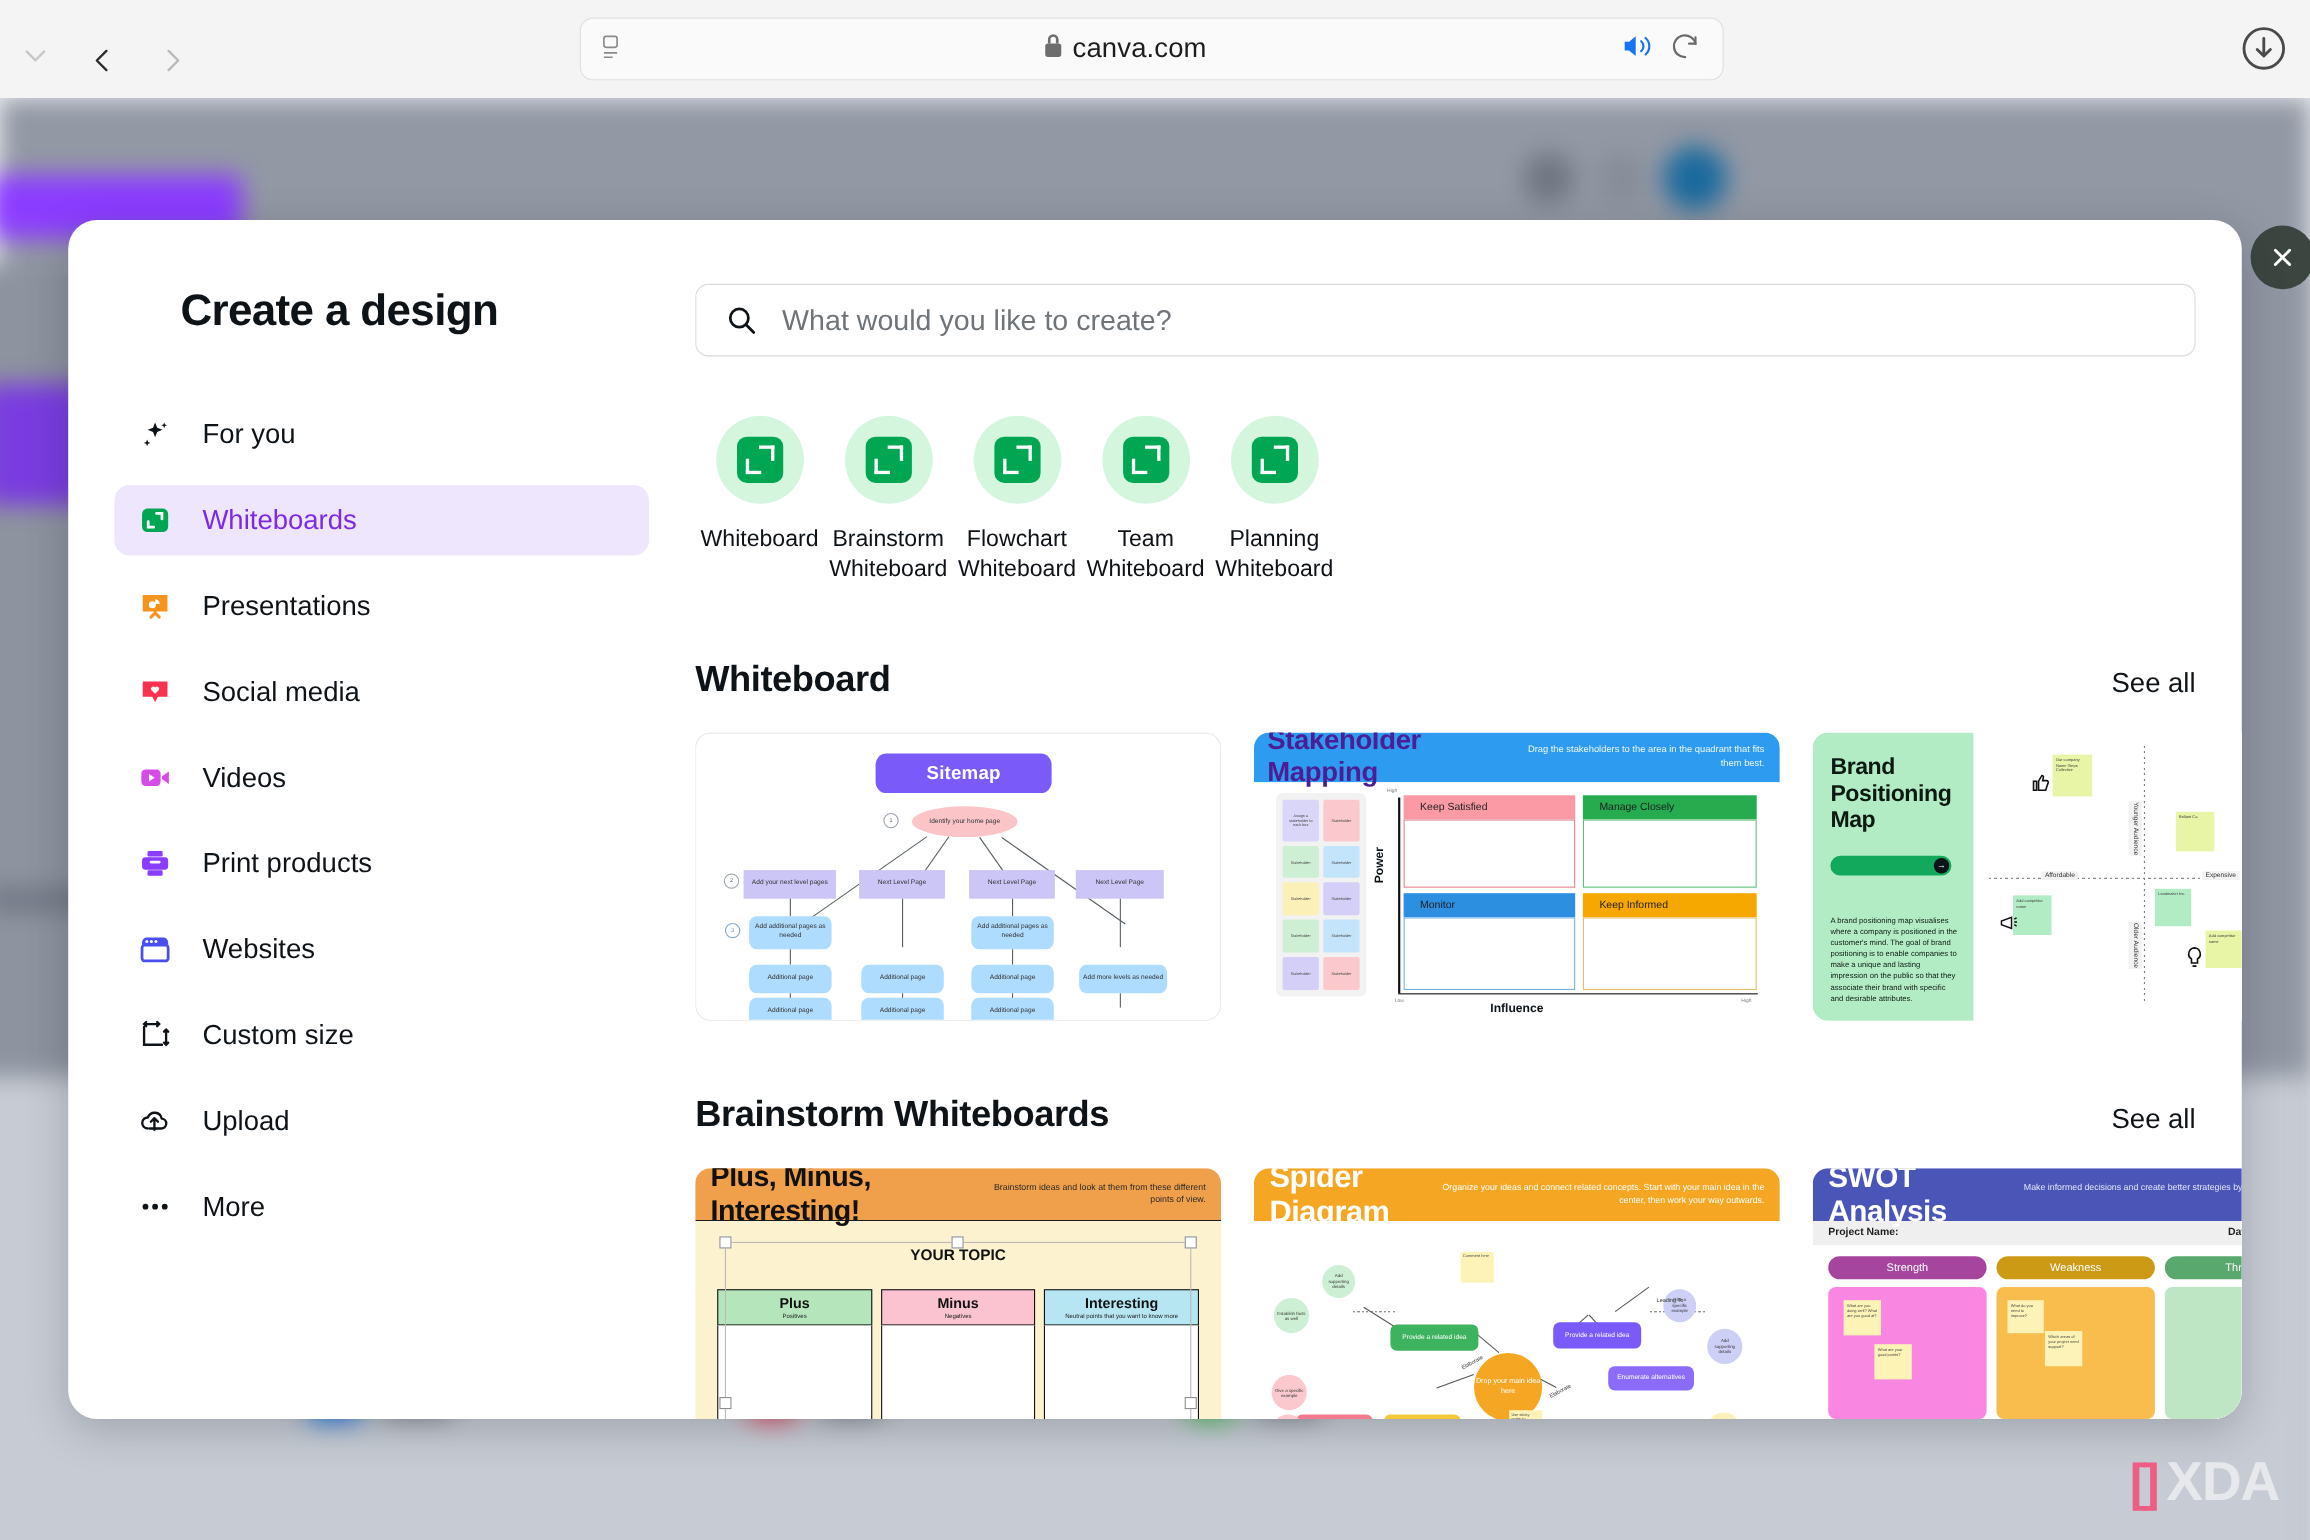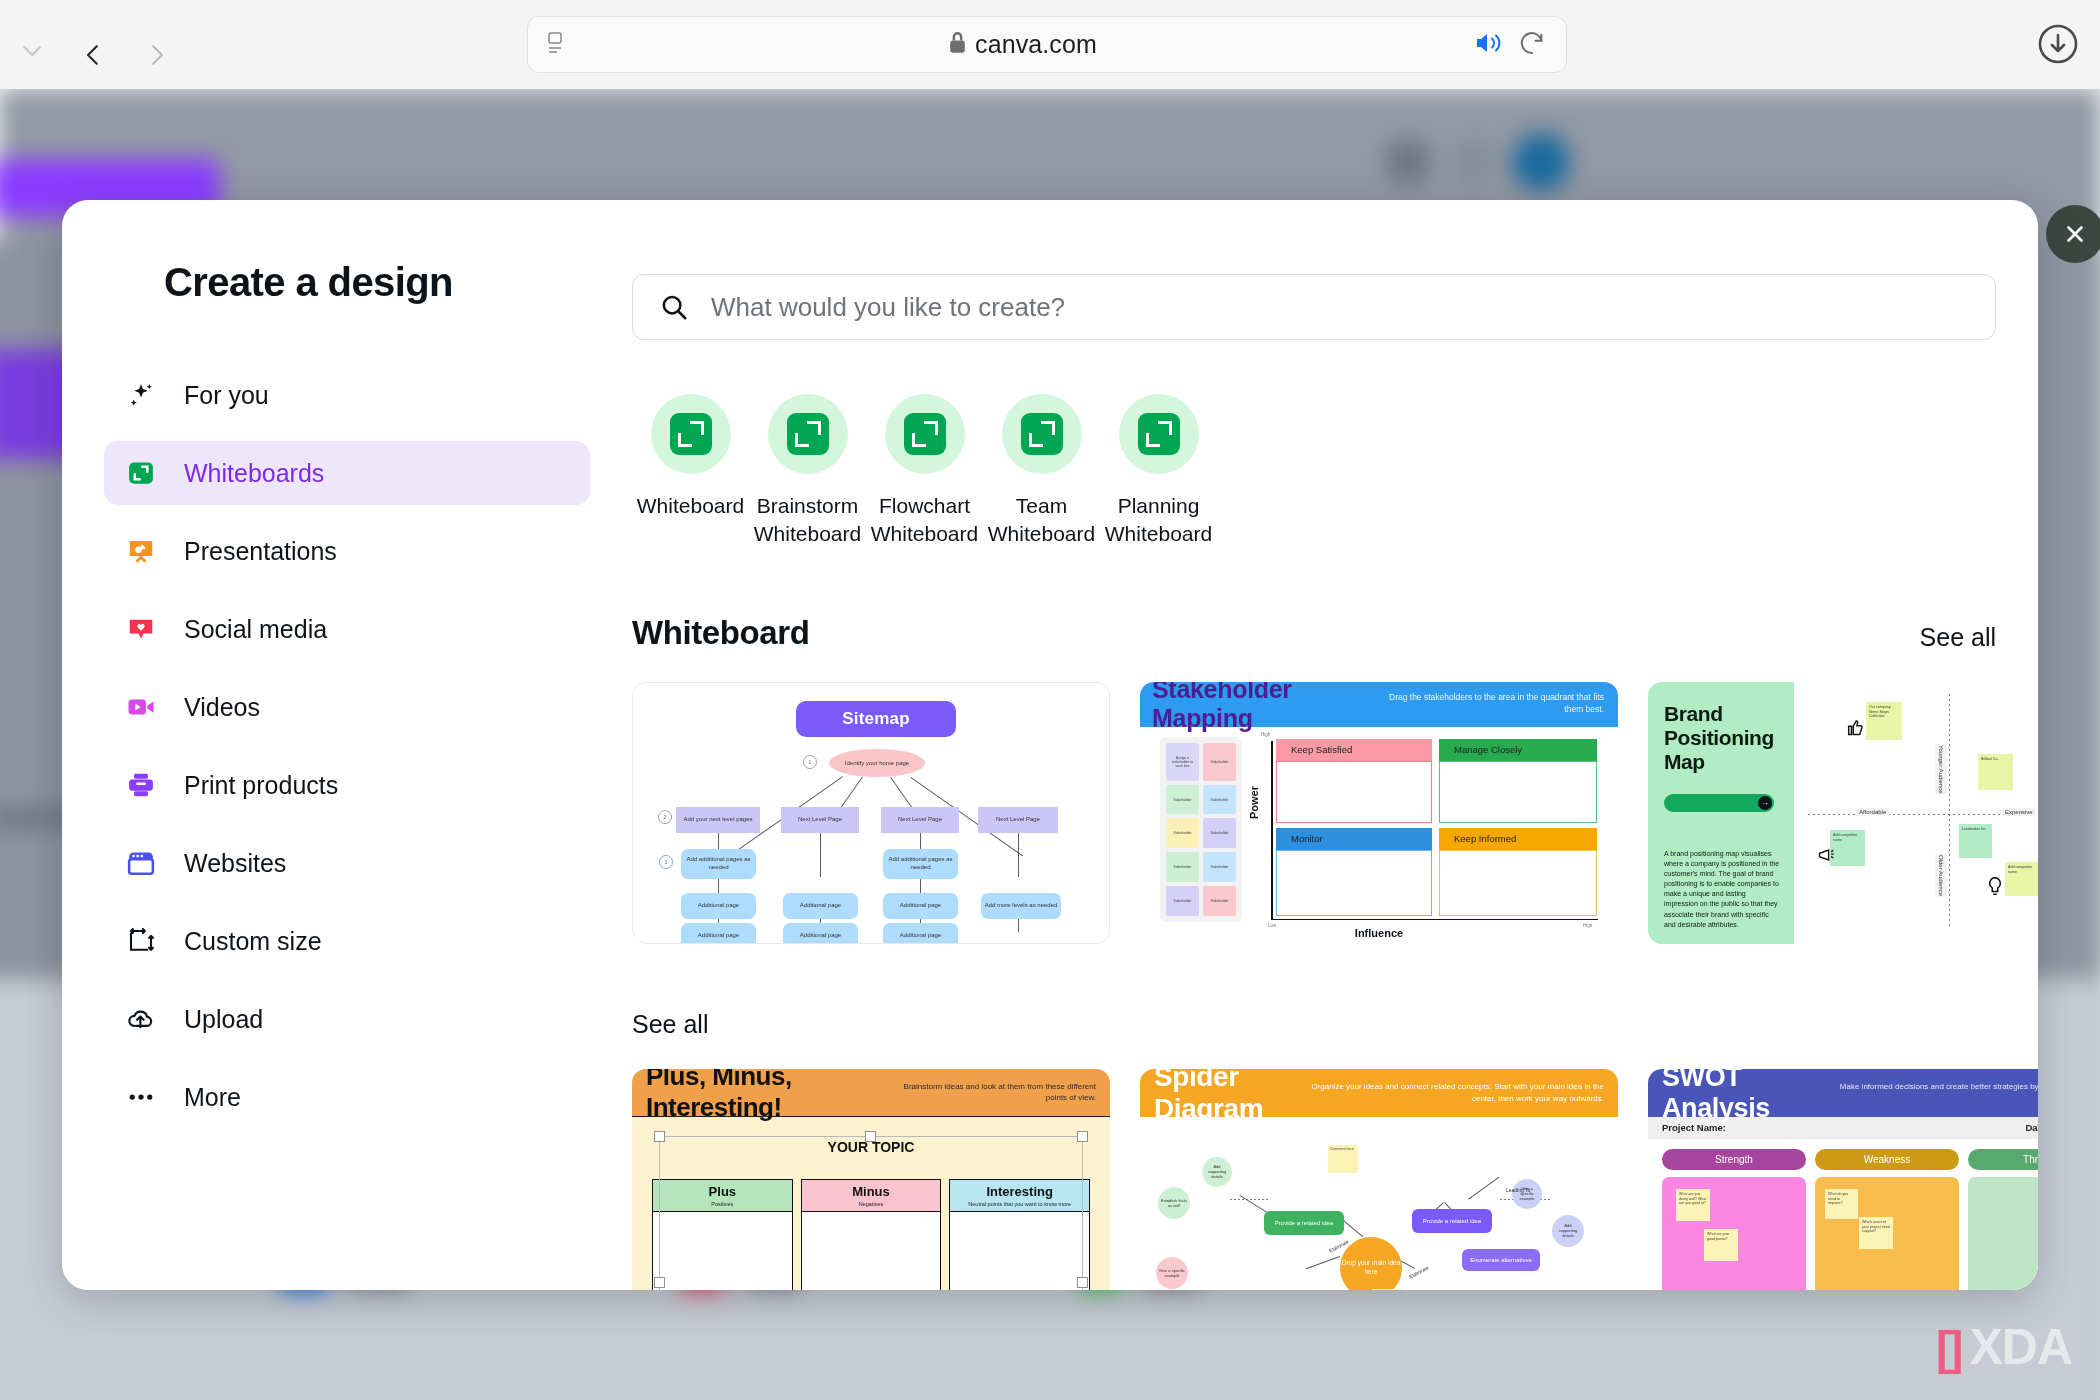--- a/index.html
+++ b/index.html
@@ -134,21 +134,21 @@
     width: 30px; height: 30px; flex: none;
     display: flex; align-items: center; justify-content: center;
   }
   .nav-ico svg { display: block; }
 
   
   .modal-main {
     flex: 1; padding: 58px 0 0 0; position: relative; overflow: hidden;
   }
   .search-box {
-    margin: 16px 42px 0 0; width: 1364px;
+    margin: 0 42px 0 0; width: 1364px;
     height: 66px; border: 1.6px solid #d8dade; border-radius: 12px;
     display: flex; align-items: center; gap: 22px; padding: 0 26px;
     background: #fff;
   }
   .search-box svg { flex: none; color: #0e1318; }
   .search-input {
     border: none; outline: none; flex: 1;
     font-family: "Liberation Sans", sans-serif;
     font-size: 26px; color: #0e1318; background: transparent;
   }
@@ -800,20 +800,21 @@
             <svg style="position:absolute; left:190px; top:192px;" width="22" height="24" viewBox="0 0 24 24" fill="none" stroke="#111" stroke-width="1.6">
               <path d="M9 18h6M10 21h4M12 3a6 6 0 0 0-3 11v4h6v-4a6 6 0 0 0-3-11z"></path>
             </svg>
           </div>
         </div>
 
       </div>
     </div>
 
     <div class="section-head">
+      <span class="section-title">Brainstorm Whiteboards</span>
       <span class="see-all">See all</span>
     </div>
 
     <div class="row">
 
       <div class="card nb">
         <div class="pmi">
           <div class="pmi-head">
             <span class="pmi-h1">Plus, Minus, Interesting!</span>
             <span class="pmi-sub">Brainstorm ideas and look at them from these different points of view.</span>

